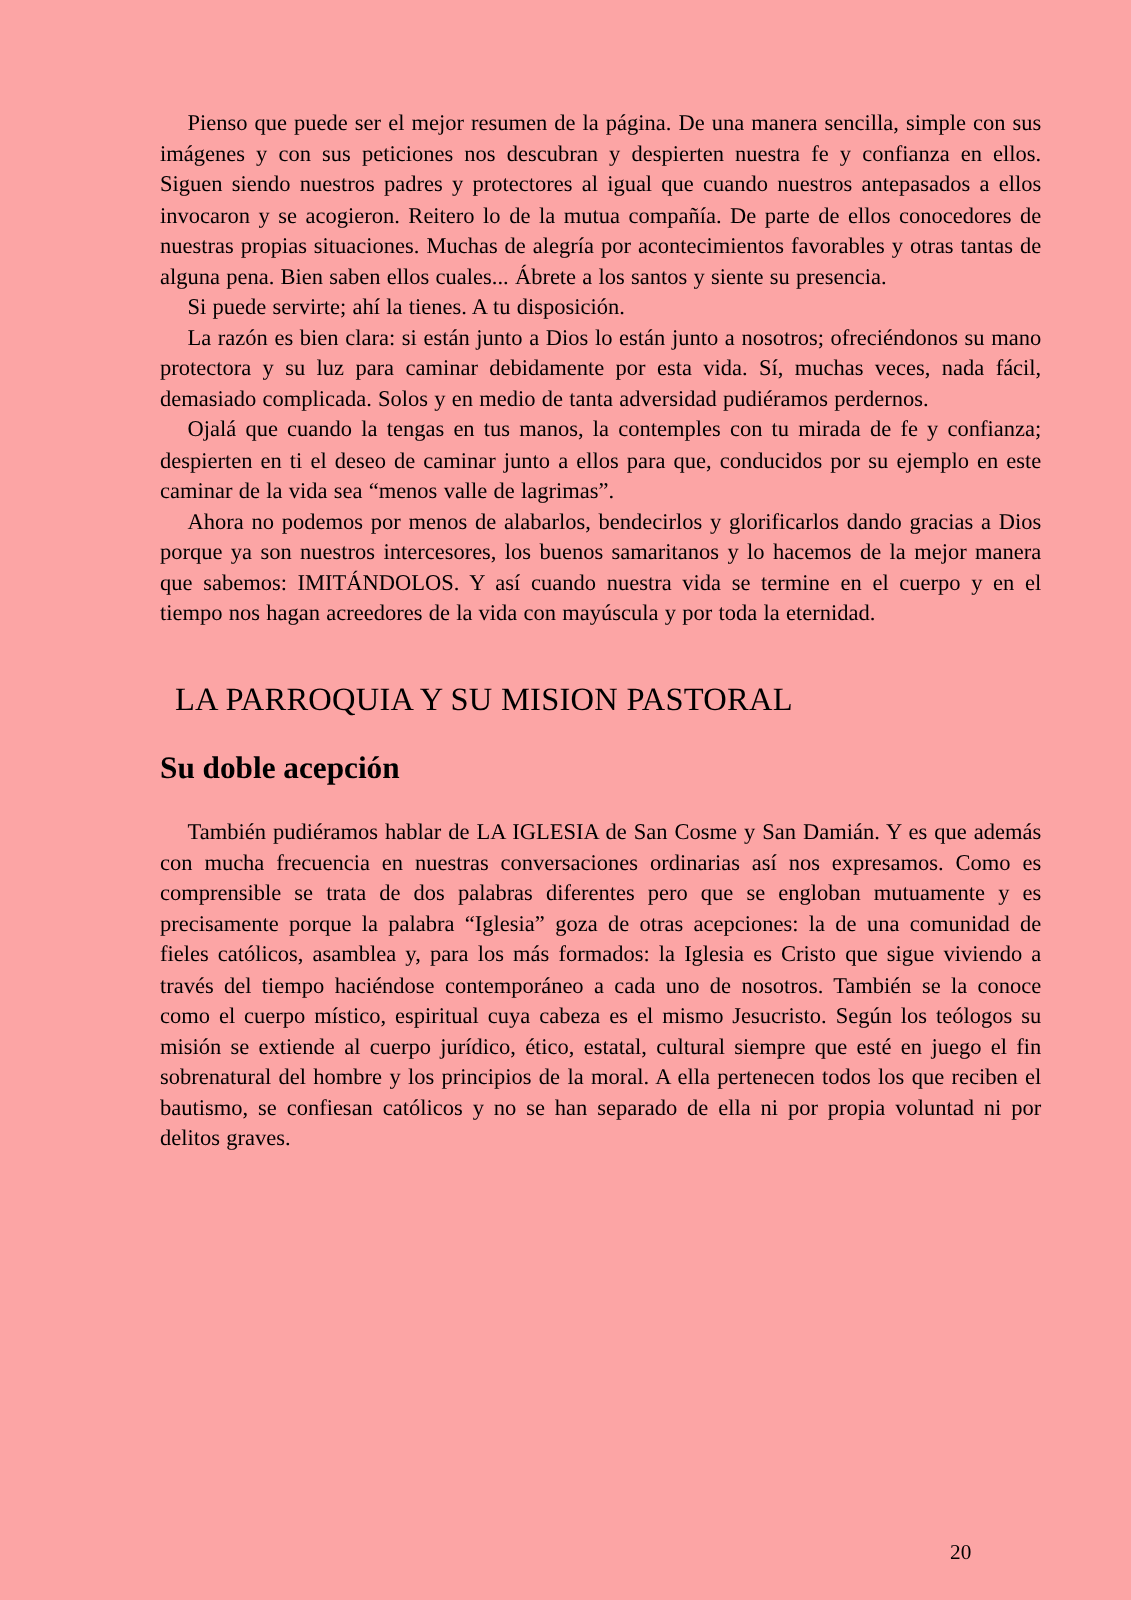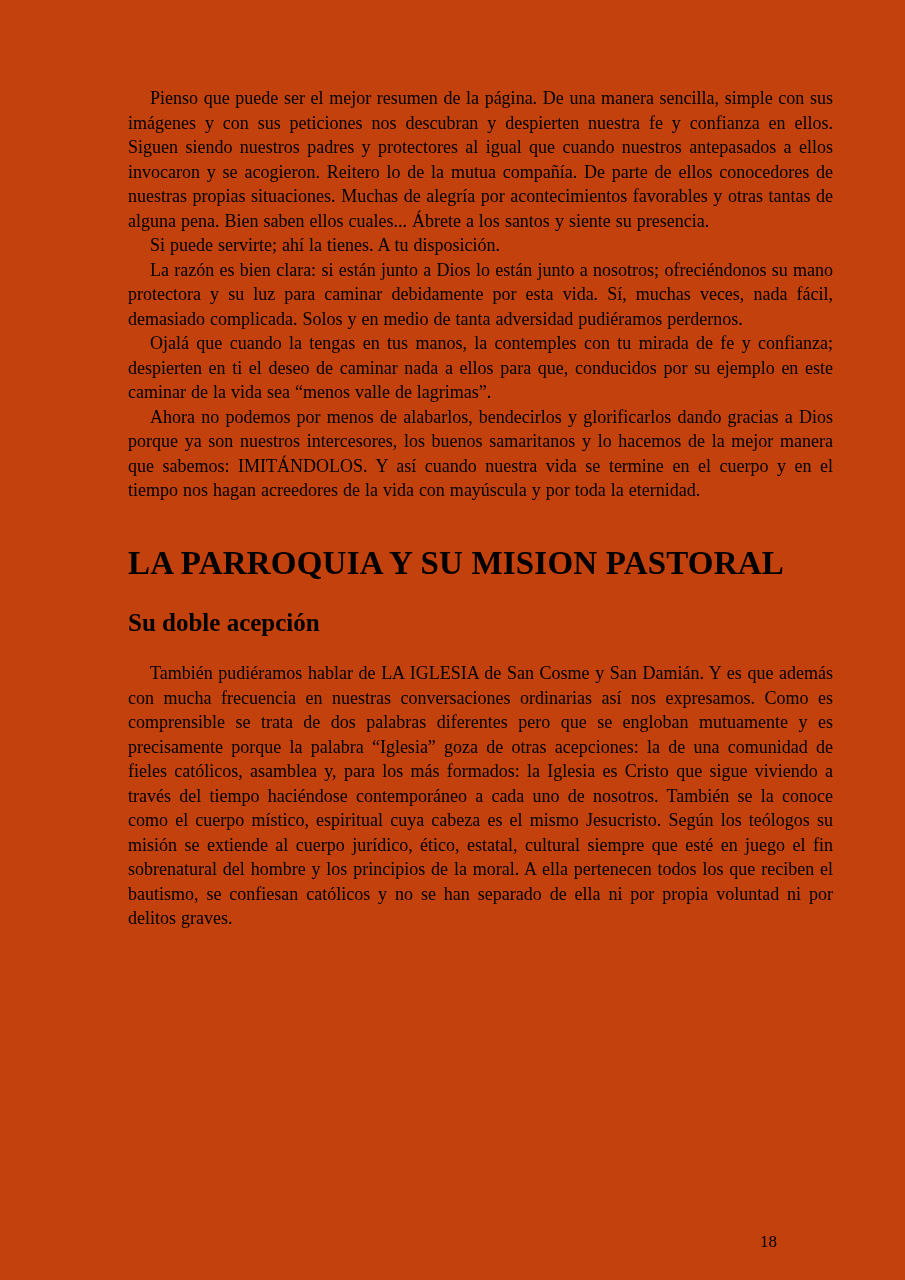--- a/index.html
+++ b/index.html
@@ -4,39 +4,39 @@
 <style>
   html, body {
     margin: 0;
     padding: 0;
     background: #ffffff;
   }
   .page {
     position: relative;
     width: 905px;
     height: 1280px;
-    background: #c2410c;
+    background: #fca5a5;
     box-sizing: border-box;
     padding: 86px 72px 0 128px;
     font-family: "Liberation Serif", serif;
     color: #000000;
     overflow: hidden;
   }
   .body-text p {
     margin: 0;
     font-size: 18px;
     line-height: 24.5px;
     text-align: justify;
     text-indent: 22px;
     word-spacing: 0.5px;
   }
   h1.section-title {
-    margin: 42px 0 0 0;
-    font-size: 33px;
-    font-weight: bold;
+    margin: 42px 0 0 12px;
+    font-size: 26px;
+    font-weight: normal;
     line-height: 1.15;
     letter-spacing: 0.2px;
   }
   h2.subsection-title {
     margin: 27px 0 23px 0;
     font-size: 25px;
     font-weight: bold;
     line-height: 1.15;
   }
   .page-number {
@@ -48,23 +48,23 @@
   }
 </style>
 </head>
 <body>
 
 <div class="page">
   <div class="body-text">
     <p>Pienso que puede ser el mejor resumen de la página. De una manera sencilla, simple con sus imágenes y con sus peticiones nos descubran y despierten nuestra fe y confianza en ellos. Siguen siendo nuestros padres y protectores al igual que cuando nuestros antepasados a ellos invocaron y se acogieron. Reitero lo de la mutua compañía. De parte de ellos conocedores de nuestras propias situaciones. Muchas de alegría por acontecimientos favorables y otras tantas de alguna pena. Bien saben ellos cuales... Ábrete a los santos y siente su presencia.</p>
     <p>Si puede servirte; ahí la tienes. A tu disposición.</p>
     <p>La razón es bien clara: si están junto a Dios lo están junto a nosotros; ofreciéndonos su mano protectora y su luz para caminar debidamente por esta vida. Sí, muchas veces, nada fácil, demasiado complicada. Solos y en medio de tanta adversidad pudiéramos perdernos.</p>
-    <p>Ojalá que cuando la tengas en tus manos, la contemples con tu mirada de fe y confianza; despierten en ti el deseo de caminar nada a ellos para que, conducidos por su ejemplo en este caminar de la vida sea “menos valle de lagrimas”.</p>
+    <p>Ojalá que cuando la tengas en tus manos, la contemples con tu mirada de fe y confianza; despierten en ti el deseo de caminar junto a ellos para que, conducidos por su ejemplo en este caminar de la vida sea “menos valle de lagrimas”.</p>
     <p>Ahora no podemos por menos de alabarlos, bendecirlos y glorificarlos dando gracias a Dios porque ya son nuestros intercesores, los buenos samaritanos y lo hacemos de la mejor manera que sabemos: IMITÁNDOLOS. Y así cuando nuestra vida se termine en el cuerpo y en el tiempo nos hagan acreedores de la vida con mayúscula y por toda la eternidad.</p>
 
     <h1 class="section-title">LA PARROQUIA Y SU MISION PASTORAL</h1>
     <h2 class="subsection-title">Su doble acepción</h2>
 
     <p>También pudiéramos hablar de LA IGLESIA de San Cosme y San Damián. Y es que además con mucha frecuencia en nuestras conversaciones ordinarias así nos expresamos. Como es comprensible se trata de dos palabras diferentes pero que se engloban mutuamente y es precisamente porque la palabra “Iglesia” goza de otras acepciones: la de una comunidad de fieles católicos, asamblea y, para los más formados: la Iglesia es Cristo que sigue viviendo a través del tiempo haciéndose contemporáneo a cada uno de nosotros. También se la conoce como el cuerpo místico, espiritual cuya cabeza es el mismo Jesucristo. Según los teólogos su misión se extiende al cuerpo jurídico, ético, estatal, cultural siempre que esté en juego el fin sobrenatural del hombre y los principios de la moral. A ella pertenecen todos los que reciben el bautismo, se confiesan católicos y no se han separado de ella ni por propia voluntad ni por delitos graves.</p>
   </div>
 
-  <div class="page-number">18</div>
+  <div class="page-number">20</div>
 </div>
 
 </body></html>

